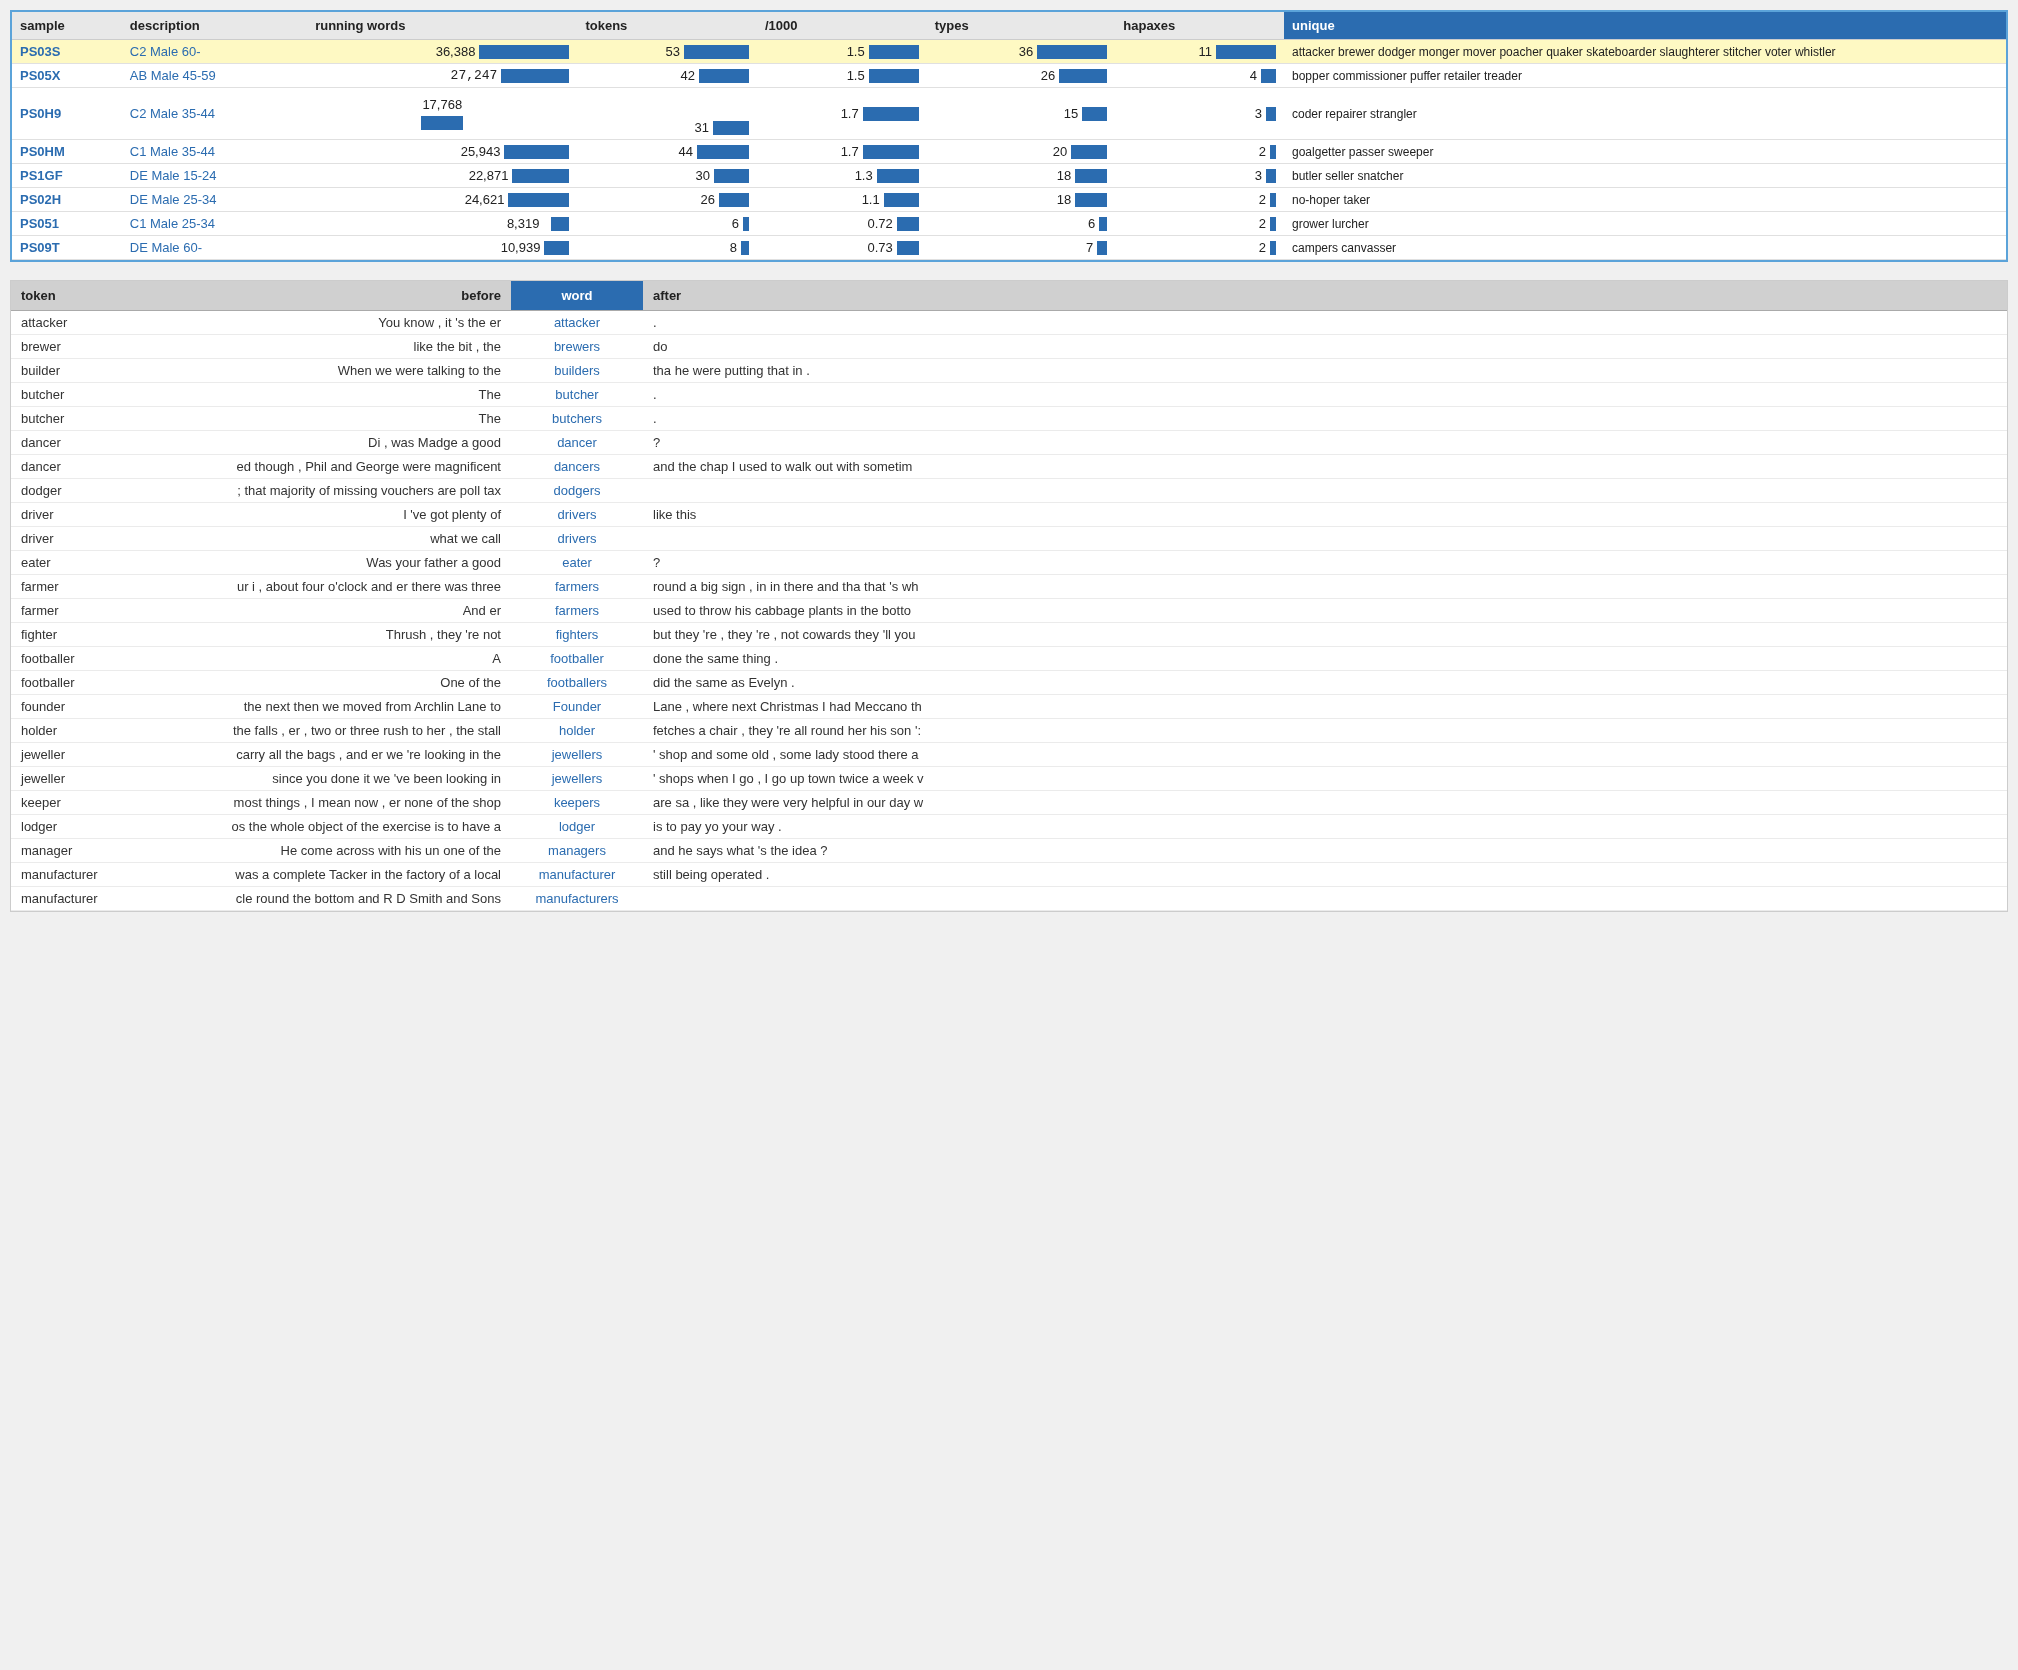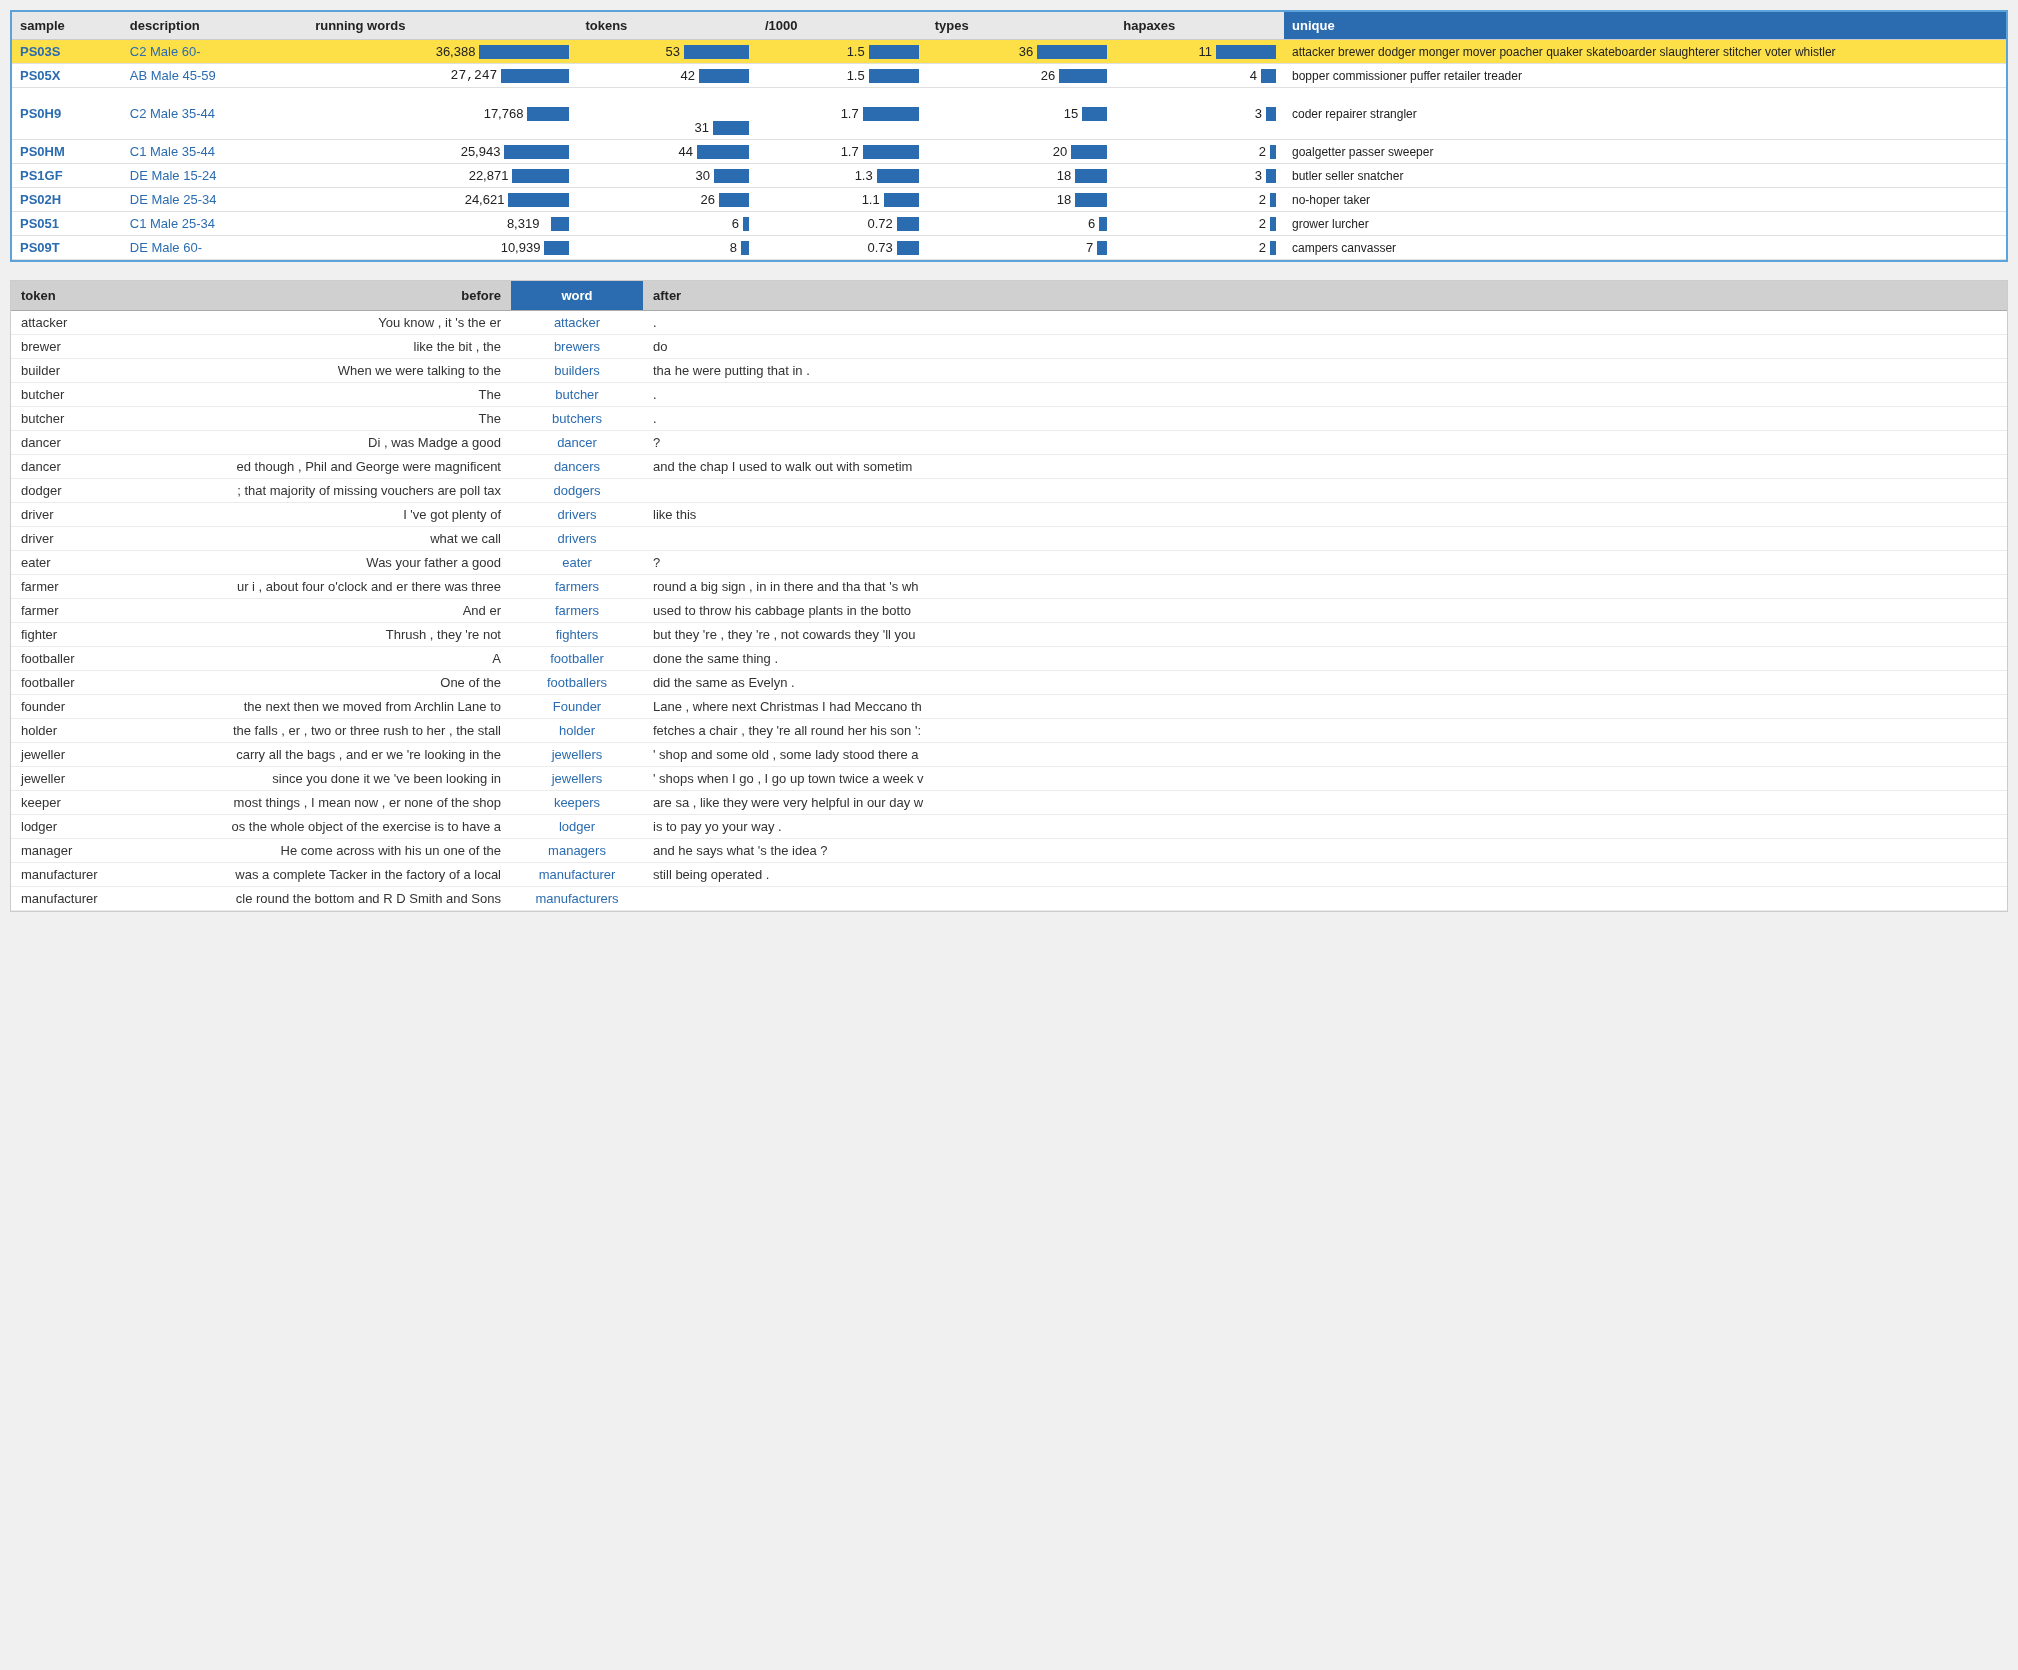--- a/index.html
+++ b/index.html
@@ -39,21 +39,21 @@
     }
 
     .top-table td {
       padding: 4px 8px;
       border-bottom: 1px solid #e0e0e0;
       vertical-align: middle;
       white-space: nowrap;
     }
 
     .top-table tr.highlight-row td {
-      background: #fde047;
+      background: #fef9c3;
     }
 
     .sample-link {
       color: #2b6cb0;
       text-decoration: none;
       font-weight: bold;
     }
 
     .bar-cell {
       display: flex;
@@ -216,21 +216,21 @@
               <span>4</span>
               <span class="bar" style="width: 15px;"></span>
             </div>
           </td>
           <td class="unique-cell">bopper commissioner puffer retailer treader</td>
         </tr>
         <tr>
           <td><a class="sample-link" href="#">PS0H9</a></td>
           <td style="color: rgb(43, 108, 176);">C2 Male 35-44</td>
           <td style="text-align: right;">
-            <div class="bar-cell" style="justify-content: flex-end;">
+            <div class="bar-cell" style="justify-content: flex-end; flex-direction: column;">
               <span>17,768</span>
               <span class="bar" style="width: 42px;"></span>
             </div>
           </td>
           <td>
             <div class="bar-cell" style="justify-content: flex-end; margin-top: 28px;">
               <span>31</span>
               <span class="bar" style="width: 36px;"></span>
             </div>
           </td>

